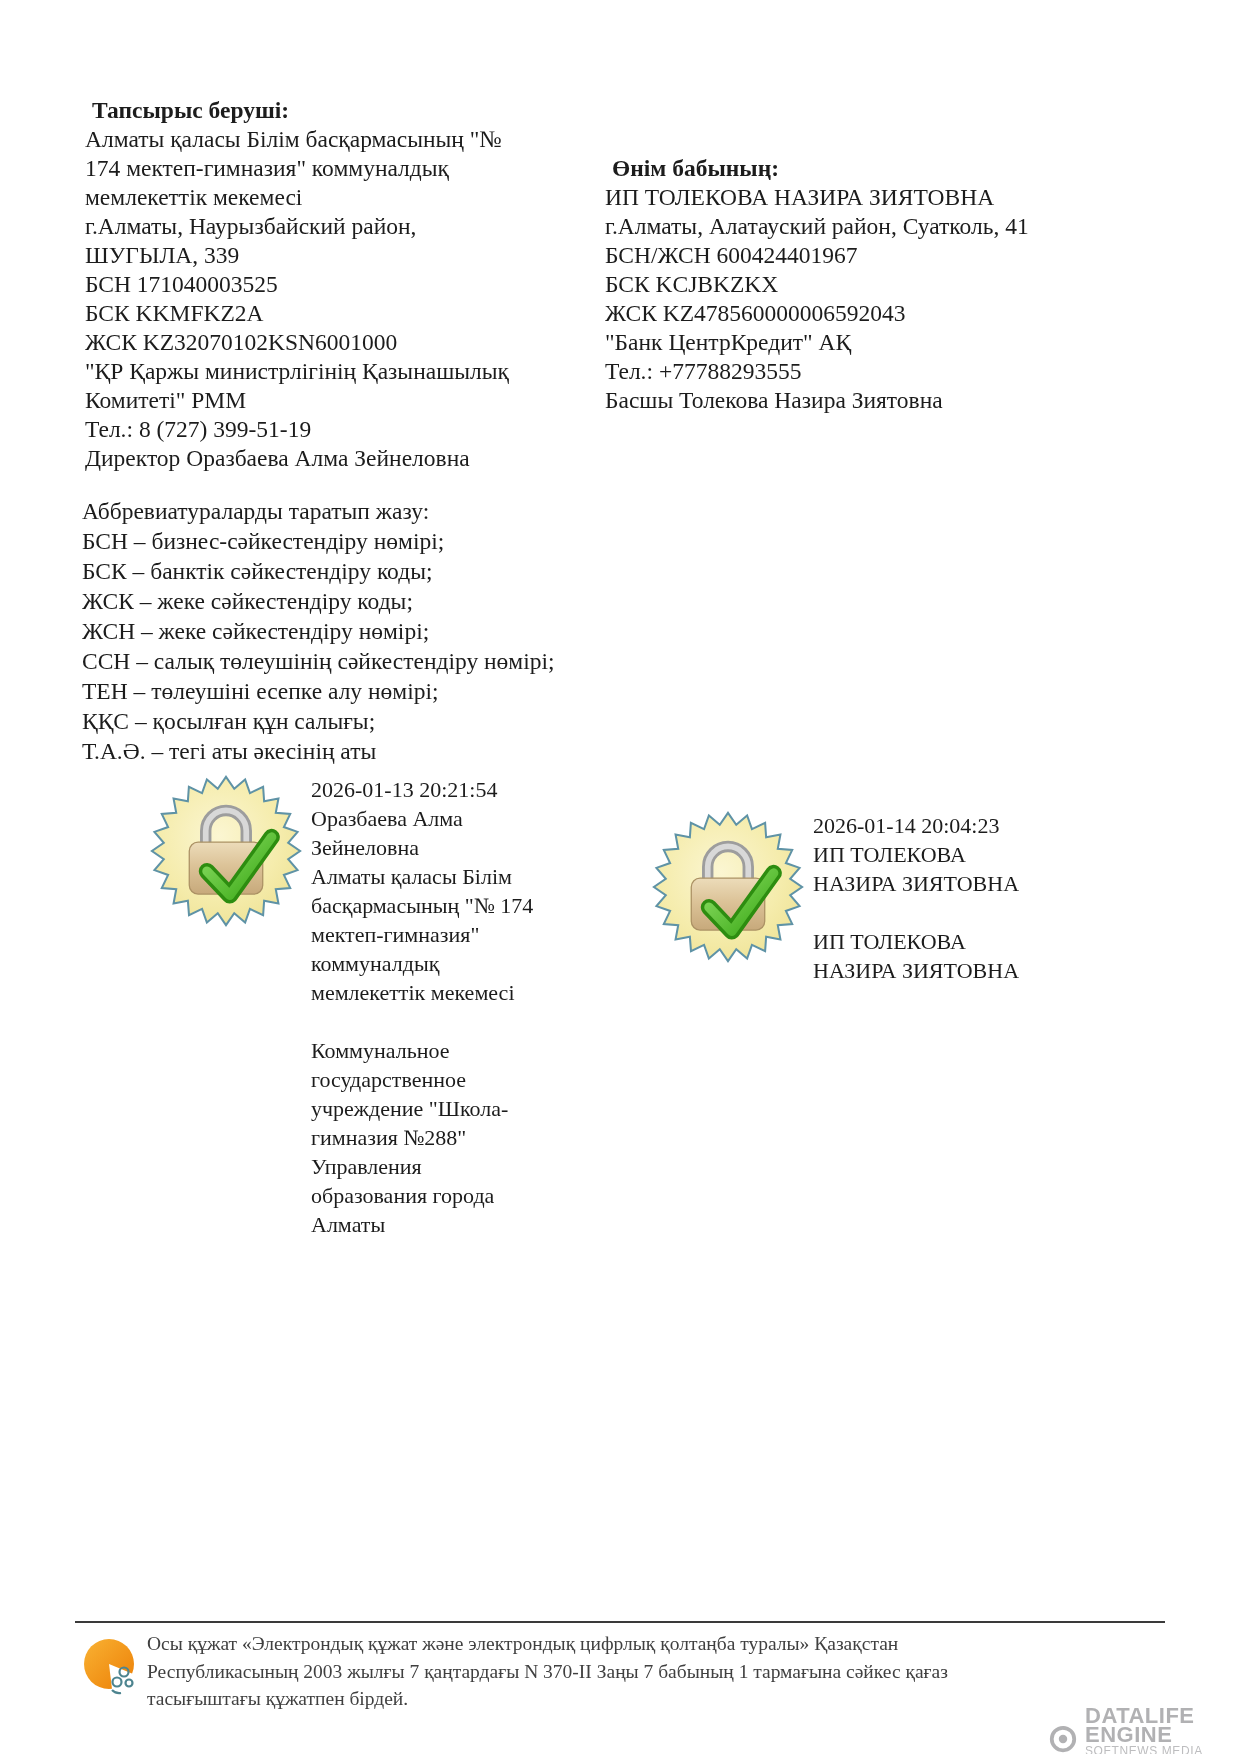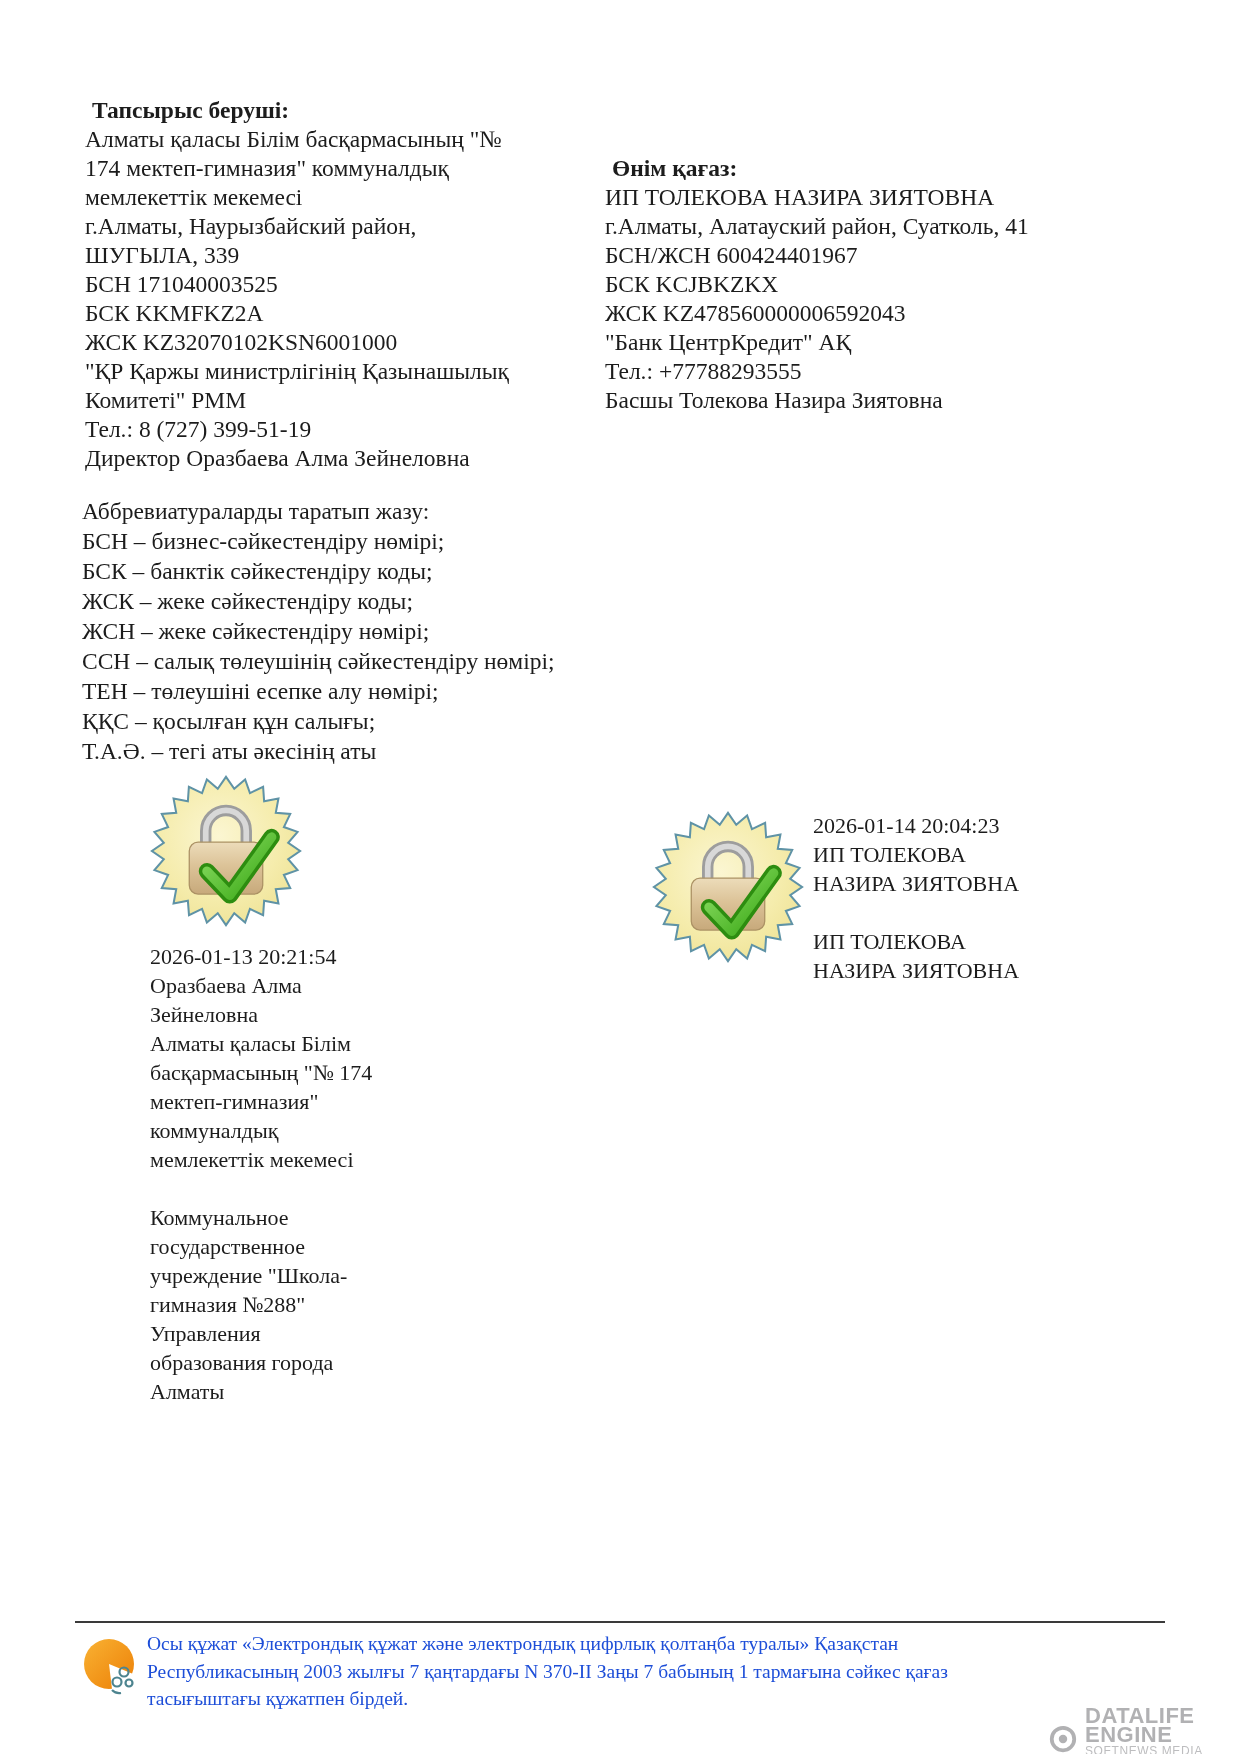--- a/index.html
+++ b/index.html
@@ -14,32 +14,32 @@
   .party-left  { left:85px;  top:96px;  width:450px; }
   .party-right { left:605px; top:154px; width:475px; }
   .party-heading { font-weight:bold;margin-left:7px; }
 
   
   .abbrev { position:absolute; left:82px; top:496px; width:760px;
             font-size:23.5px; line-height:30px; }
 
   
   .stamp { position:absolute; display:flex; gap:9px; }
-  .stamp-left  { left:150px; top:772px;flex-direction:column; }
+  .stamp-left  { left:150px; top:772px; }
   .stamp-right { left:652px; top:772px;margin-top:36px; }
   .seal { width:152px; height:158px; flex:none; }
   .stamp-text { width:232px; font-size:22px; line-height:29px; padding-top:3px; }
   .org-ru { margin-top:29px; }
 
   
   .footer-rule { position:absolute; left:75px; right:76px; top:1621px;
                  border-top:2px solid #3a3a3a; }
   .footer-logo { position:absolute; left:82px; top:1636px; width:60px; height:62px; }
   .footer-text { position:absolute; left:147px; top:1630px; width:820px;
-                 font-size:19.5px; line-height:27.5px; color:#1d4ed8; }
+                 font-size:19.5px; line-height:27.5px; color:#404040; }
 
   
   .watermark { position:absolute; left:1048px; top:1706px; display:flex;
                align-items:center; gap:7px;
                font-family:"Liberation Sans", sans-serif; }
   .wm-eye { width:30px; height:30px; flex:none; }
   .wm-title { font-size:22px; font-weight:bold; color:#b1b1b3;
               letter-spacing:0.5px; line-height:19px; }
   .wm-sub { font-size:12px; color:#bdbdbf; letter-spacing:0.6px; }
 </style>
@@ -85,21 +85,21 @@
 г.Алматы, Наурызбайский район, ШУГЫЛА, 339
 БСН 171040003525
 БСК KKMFKZ2A
 ЖСК KZ32070102KSN6001000
 "ҚР Қаржы министрлігінің Қазынашылық Комитеті" РММ
 Тел.: 8 (727) 399-51-19
 Директор Оразбаева Алма Зейнеловна</div>
   </section>
 
   <section class="party party-right">
-    <div class="party-heading">Өнім қағаз:</div>
+    <div class="party-heading">Өнім бабының:</div>
     <div class="multiline">ИП ТОЛЕКОВА НАЗИРА ЗИЯТОВНА
 г.Алматы, Алатауский район, Суатколь, 41
 БСН/ЖСН 600424401967
 БСК KCJBKZKX
 ЖСК KZ478560000006592043
 "Банк ЦентрКредит" АҚ
 Тел.: +77788293555
 Басшы Толекова Назира Зиятовна</div>
   </section>
 

